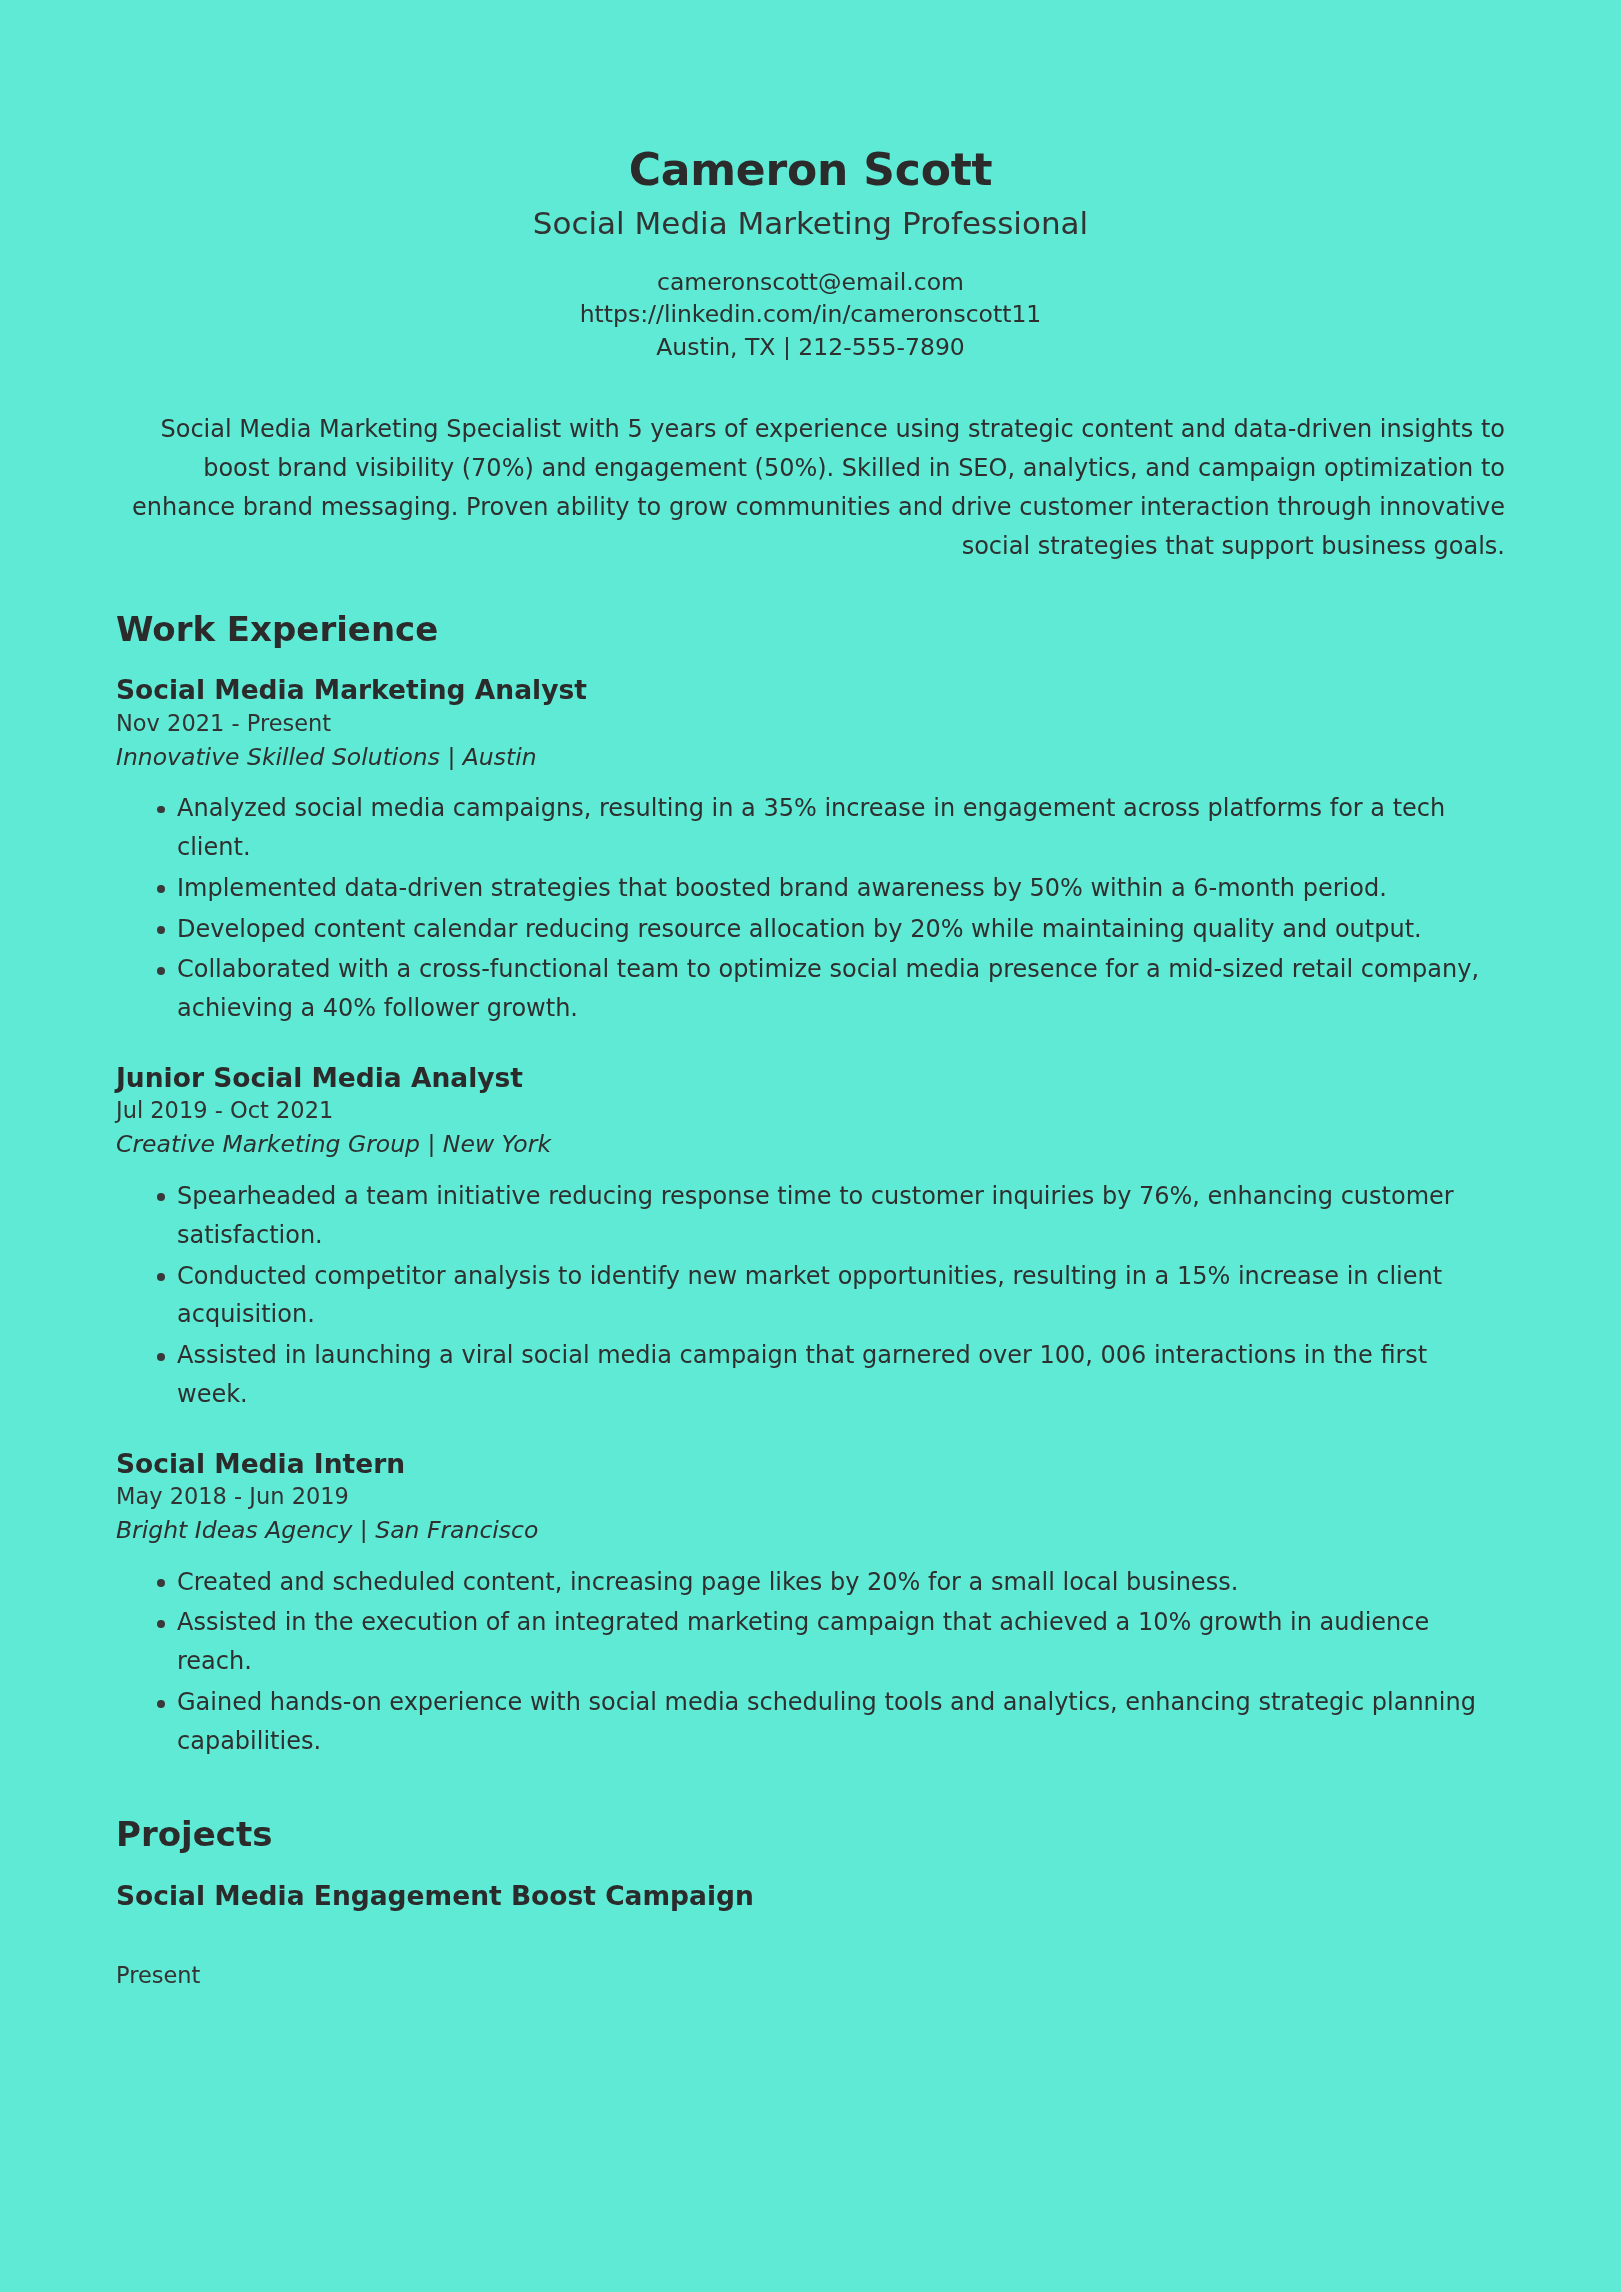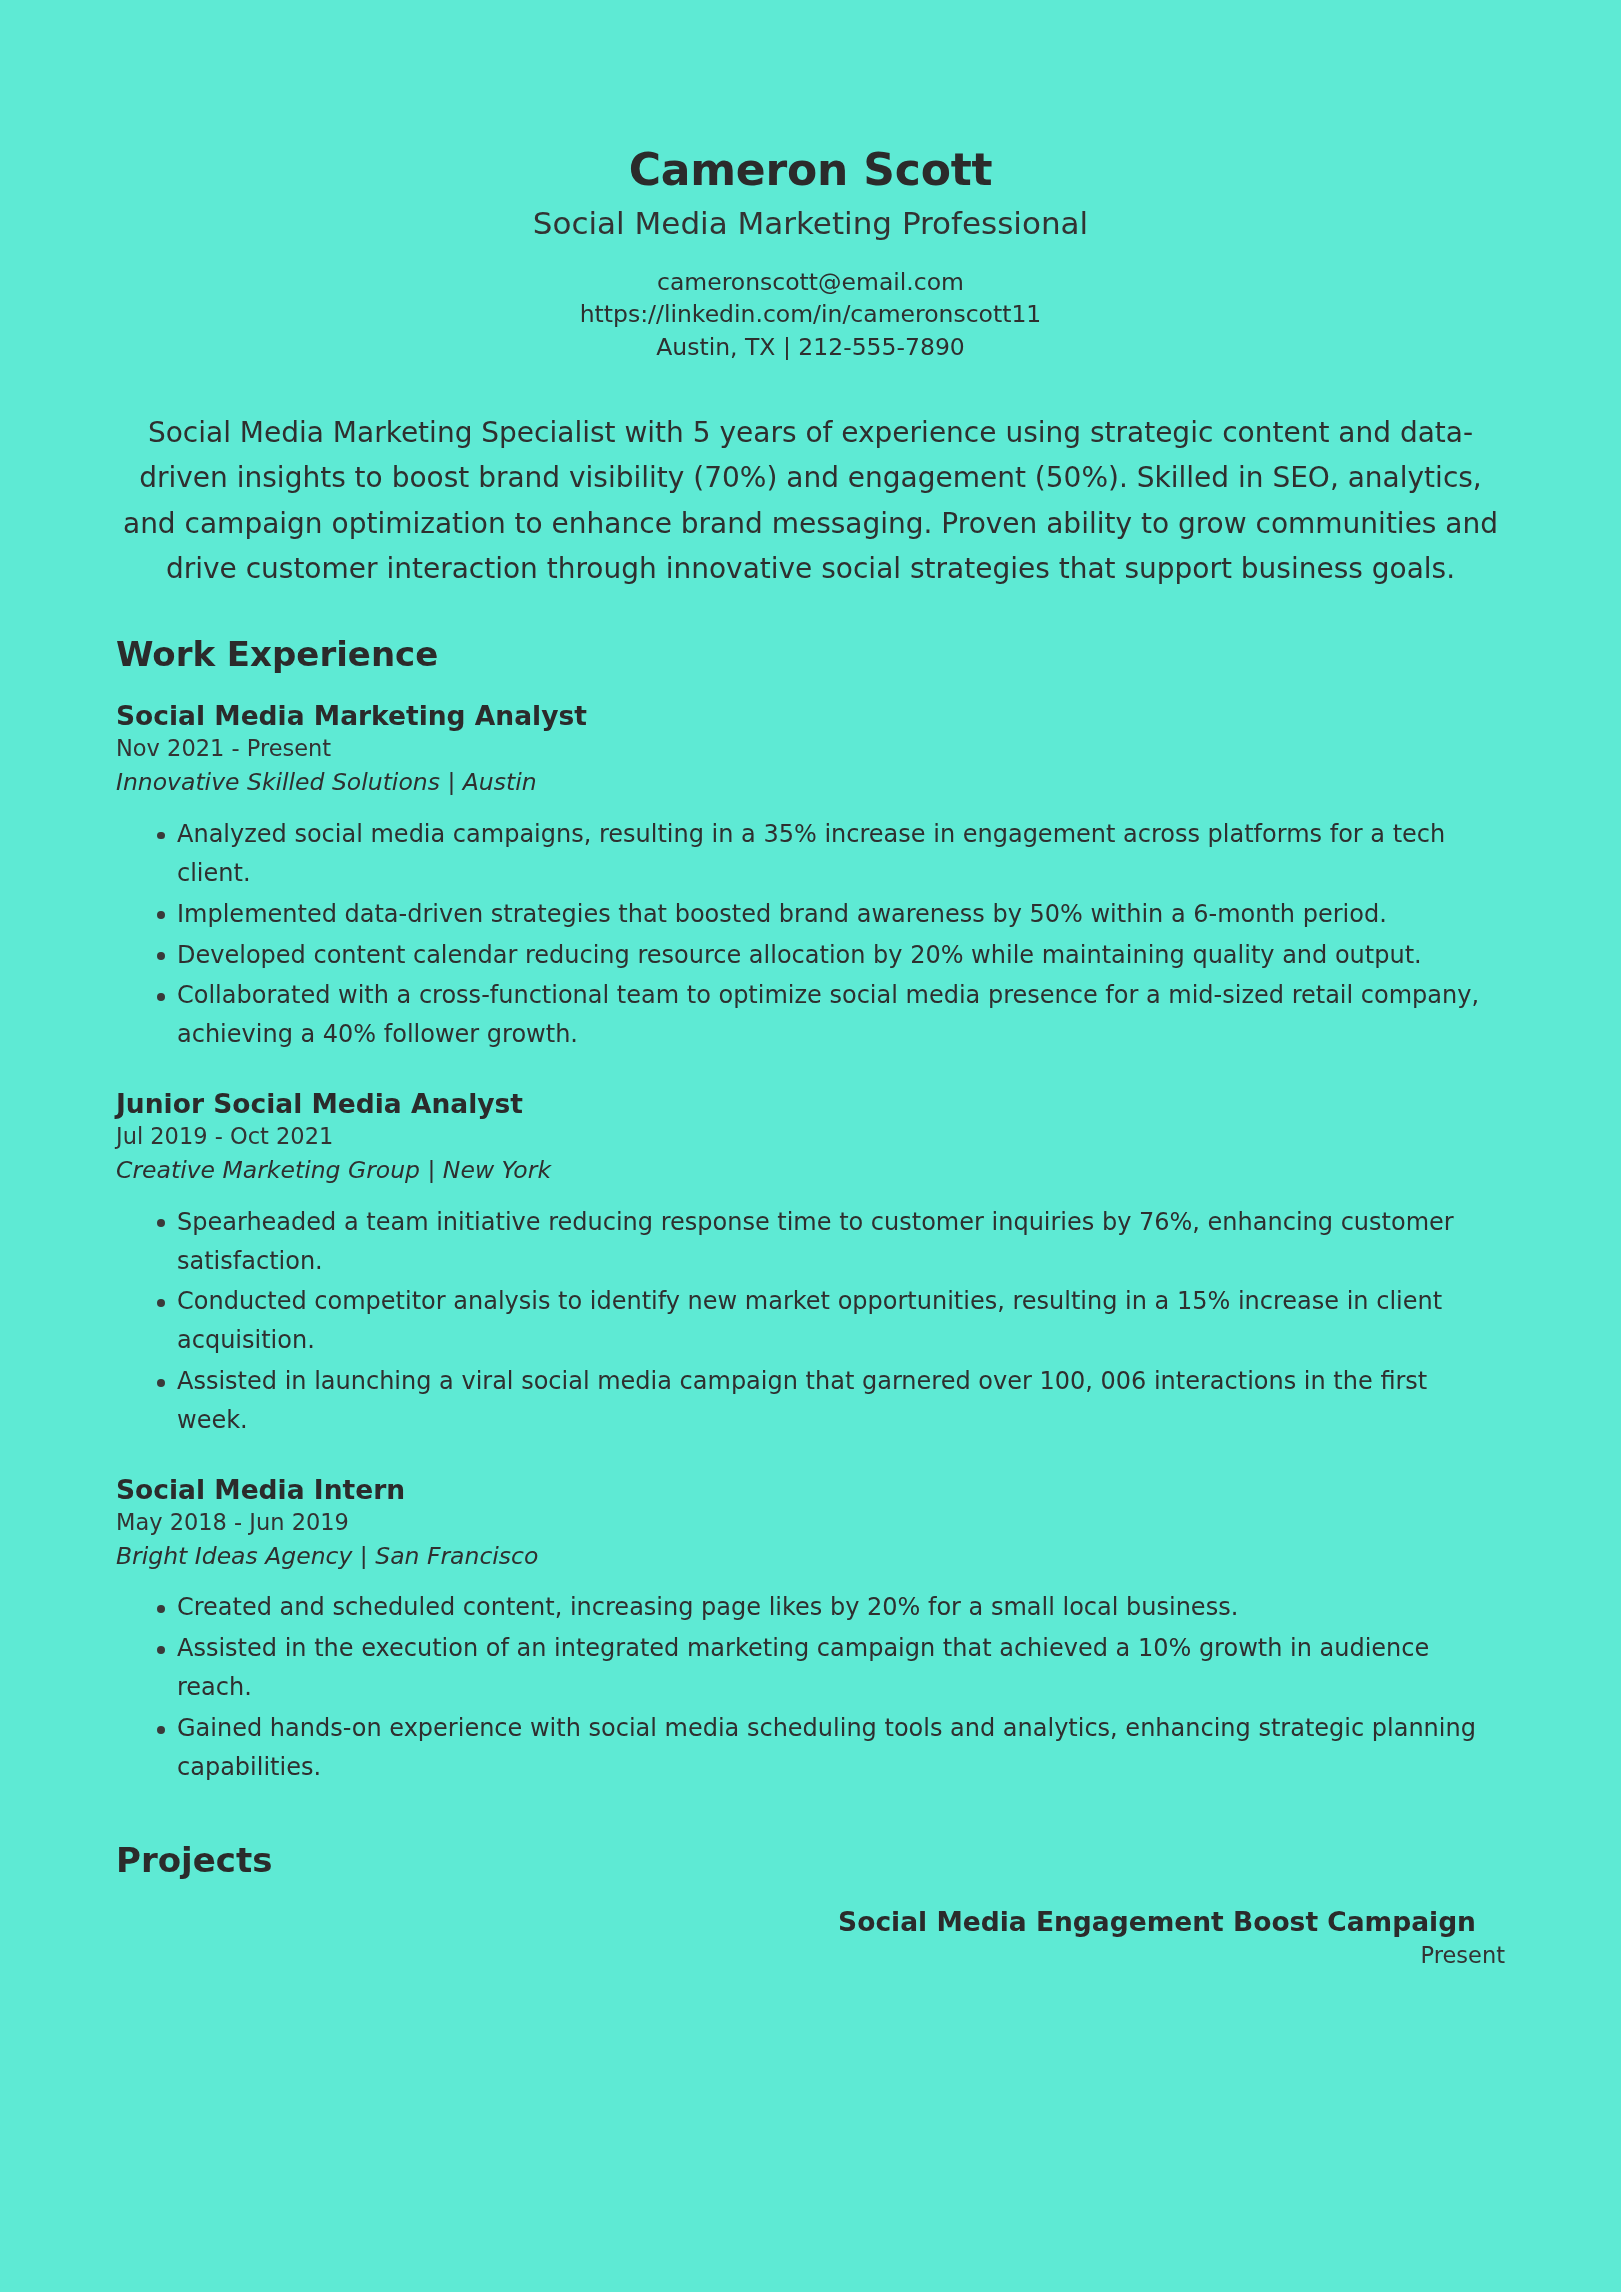--- a/index.html
+++ b/index.html
@@ -48,24 +48,24 @@
   }
   .contact-line {
     font-size: 23.5px;
     color: #2f2f2f;
     line-height: 1.38;
   }
 
   
   .summary {
     margin-top: 47px;
-    font-size: 28px;
+    font-size: 24px;
     line-height: 1.62;
     color: #2f2f2f;
-    text-align: center;
+    text-align: right;
   }
 
   
   .section {
     margin-top: 45px;
   }
   .section-heading {
     font-size: 34px;
     font-weight: bold;
     color: #2b2b2b;
@@ -132,21 +132,22 @@
     width: 7.8px;
     height: 7.8px;
     border-radius: 50%;
     background: #3a3a3a;
   }
 
   .projects-section {
     margin-top: 55px;
   }
   .project-entry .entry-top {
-    align-items: flex-end;
+    align-items: flex-start;
+    gap: 46px;
   }
   .project-entry .entry-date {
     padding-top: 2.9px;
   }
 </style>
 </head>
 <body>
 
 <div class="page">
 

